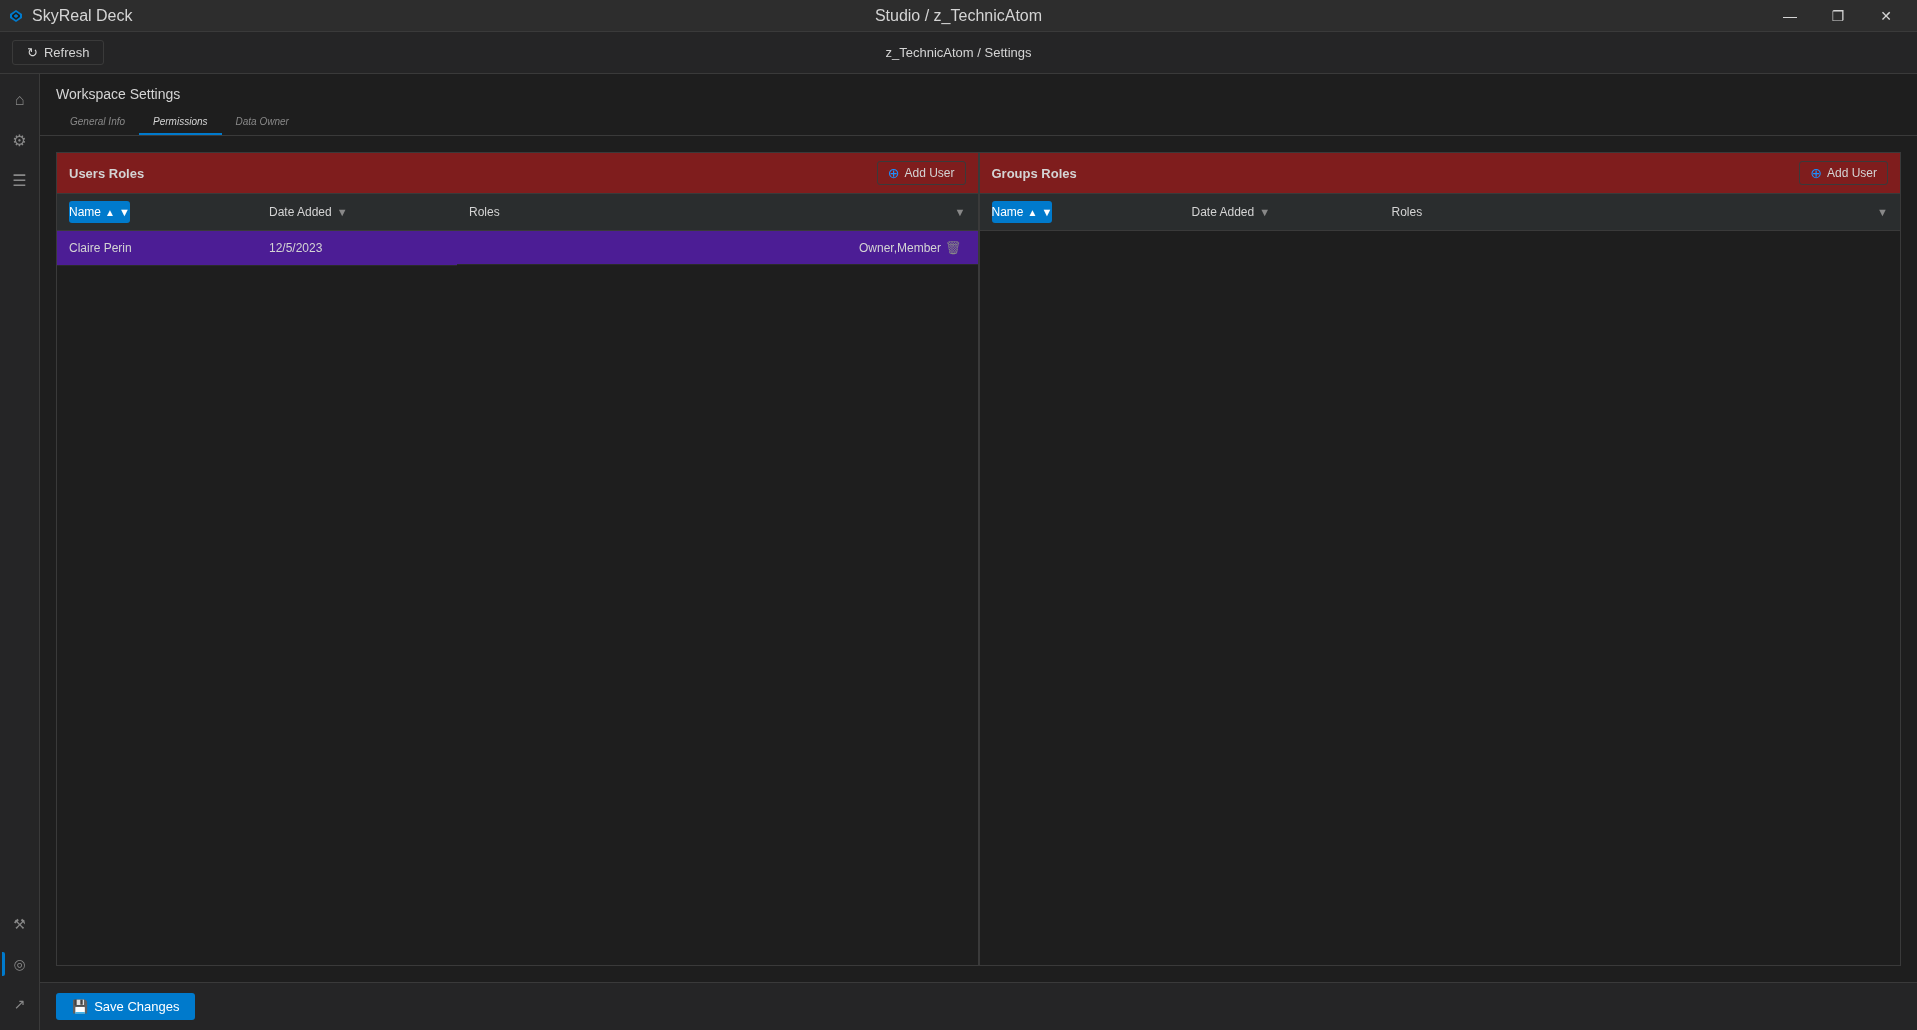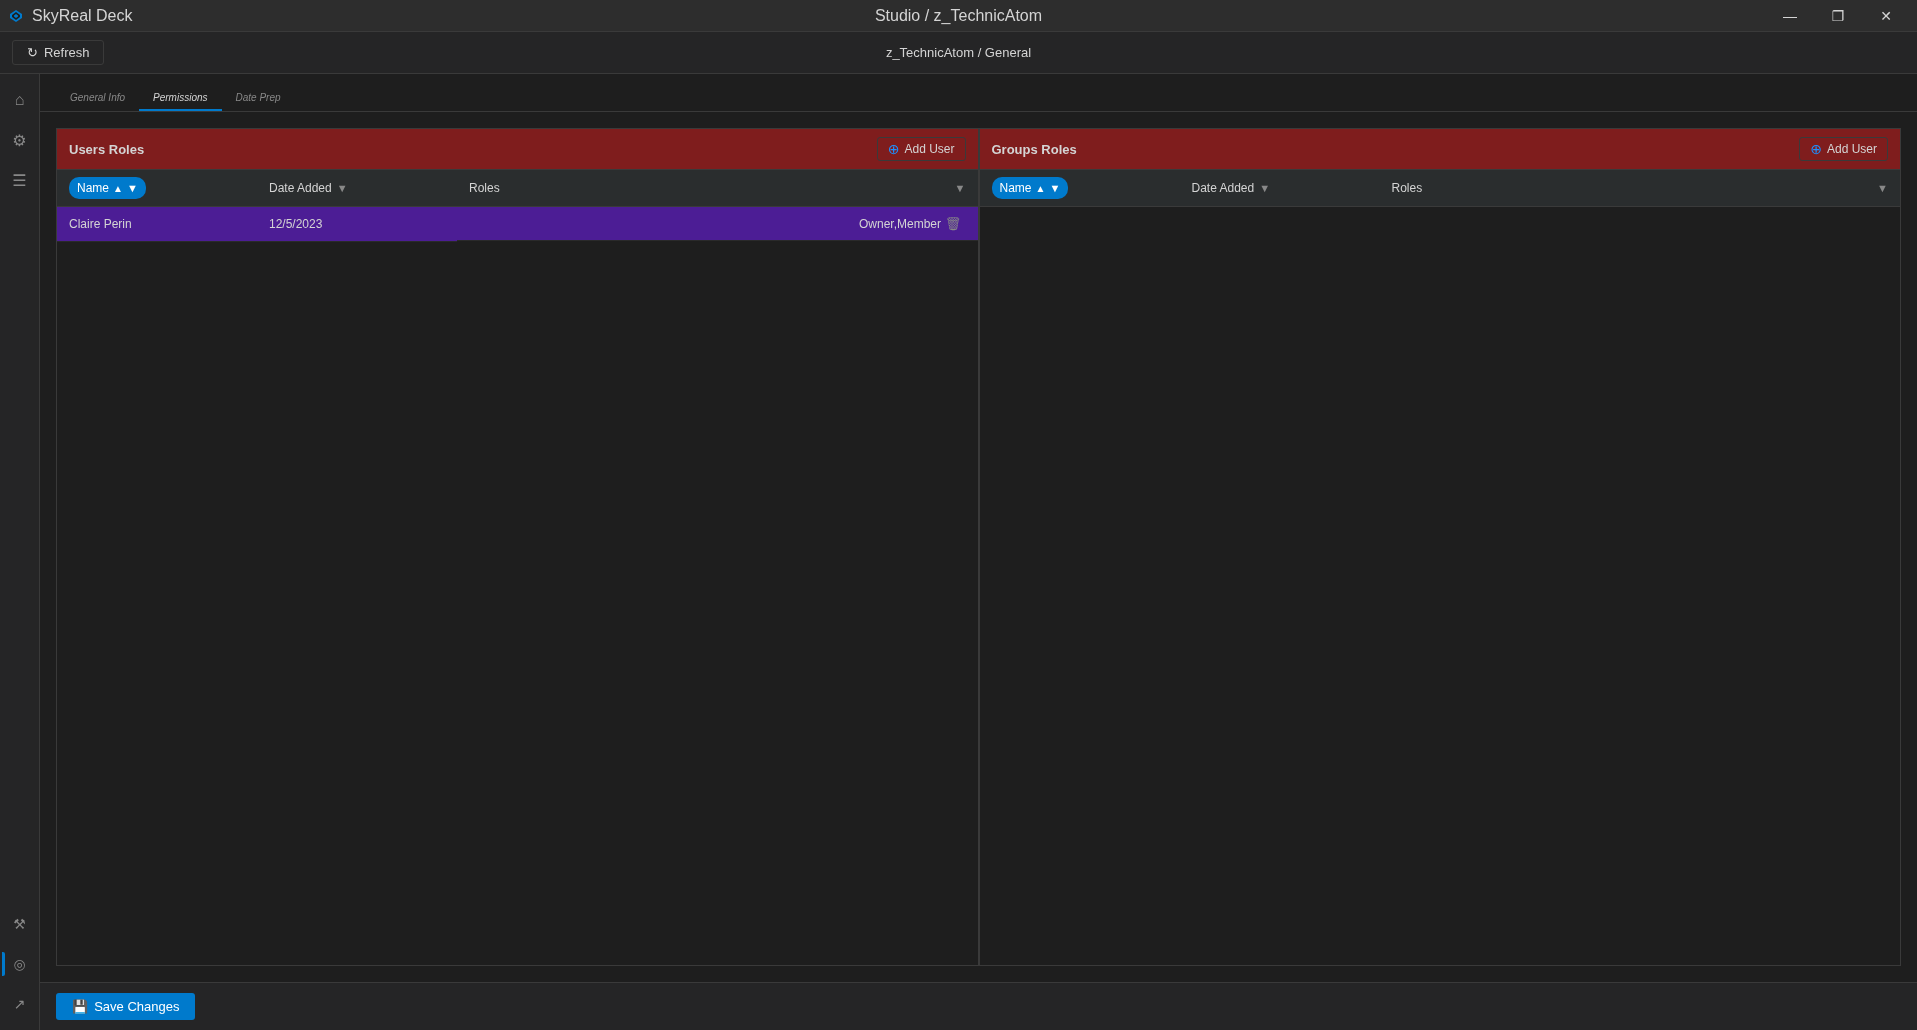--- a/index.html
+++ b/index.html
@@ -249,22 +249,22 @@
       white-space: nowrap;
     }
     .th-inner {
       display: flex;
       align-items: center;
       gap: 5px;
     }
     .th-name-active {
       background: #007acc;
       color: #fff;
-      padding: 4px 8px;
-      border-radius: 10px;
+      padding: 4px 0;
+      border-radius: 3px;
       display: flex;
       align-items: center;
       gap: 4px;
     }
     .filter-icon {
       color: #888;
       font-size: 11px;
       cursor: pointer;
     }
     .data-table td {
@@ -341,48 +341,49 @@
   </div>
 </div>
 
 <div class="toolbar">
   <div class="toolbar-left">
     <button class="refresh-btn">
       <span>↻</span>
       <span>Refresh</span>
     </button>
   </div>
-  <div class="toolbar-center">z_TechnicAtom / General</div>
+  <div class="toolbar-center">z_TechnicAtom / Settings</div>
 </div>
 
 <div class="main-container">
 
   <div class="sidebar">
     <div class="sidebar-icon">⌂</div>
     <div class="sidebar-icon">⚙</div>
     <div class="sidebar-icon">☰</div>
     <div class="sidebar-bottom">
       <div class="sidebar-icon" style="font-size:14px;">⚒</div>
       <div class="sidebar-icon sidebar-indicator" style="font-size:14px;">◎</div>
       <div class="sidebar-icon" style="font-size:14px;">↗</div>
     </div>
   </div>
 
   <div class="content-area">
 
     <div class="ws-header">
+      <div class="ws-title">Workspace Settings</div>
       <div class="tabs">
         <div class="tab">
           <span>General Info</span>
         </div>
         <div class="tab active">
           <span>Permissions</span>
         </div>
         <div class="tab">
-          <span>Date Prep</span>
+          <span>Data Owner</span>
         </div>
       </div>
     </div>
 
     <div class="permissions-content">
       <div class="roles-container">
 
         <div class="roles-panel">
           <div class="roles-panel-header">
             <span class="roles-panel-title">Users Roles</span>

